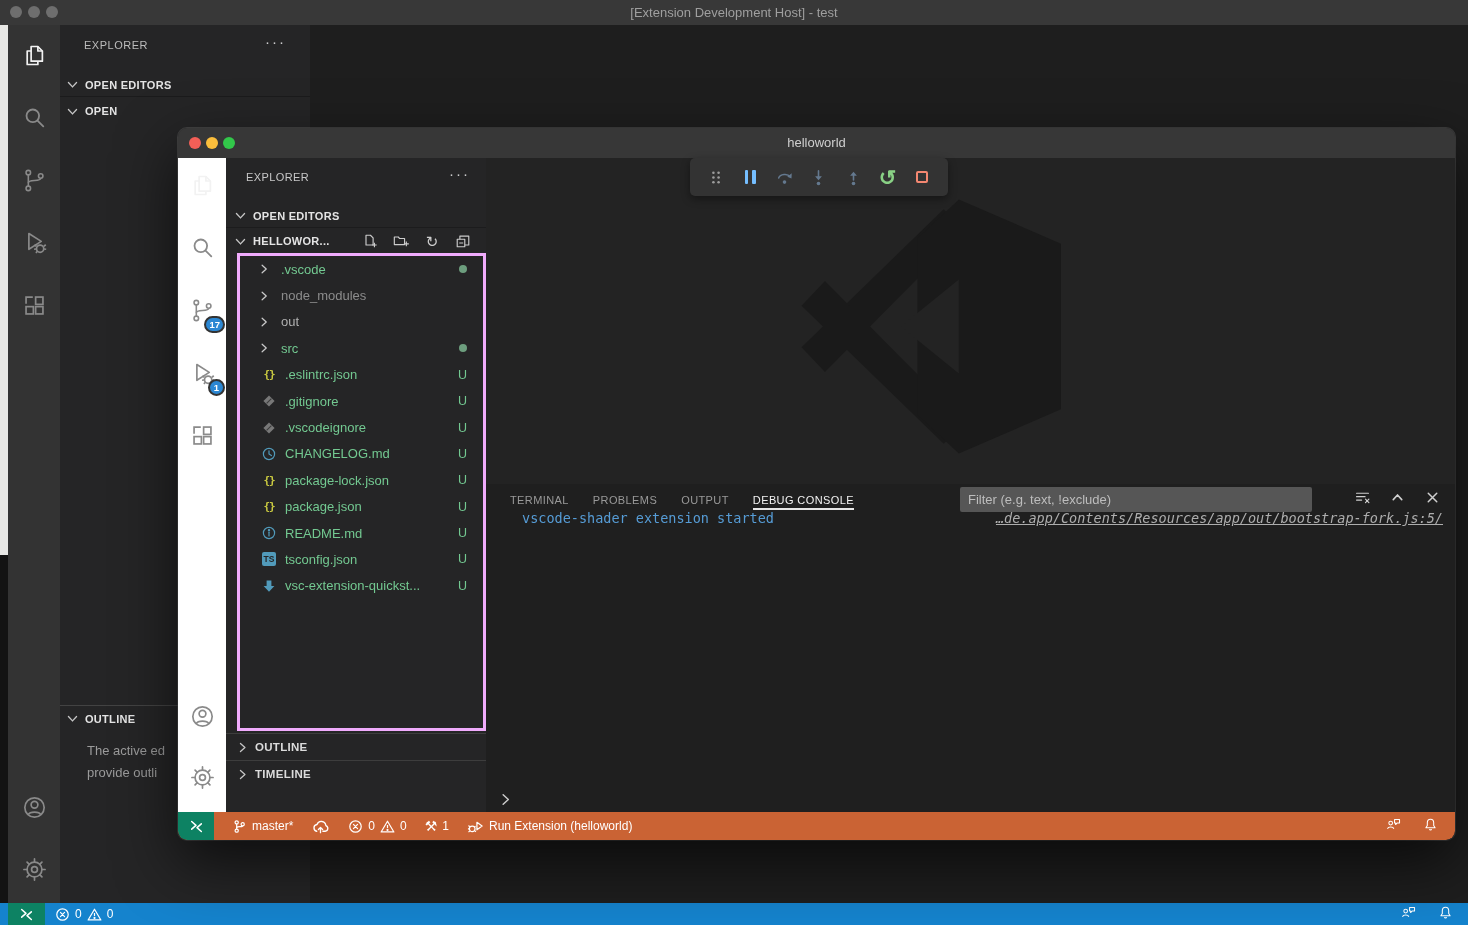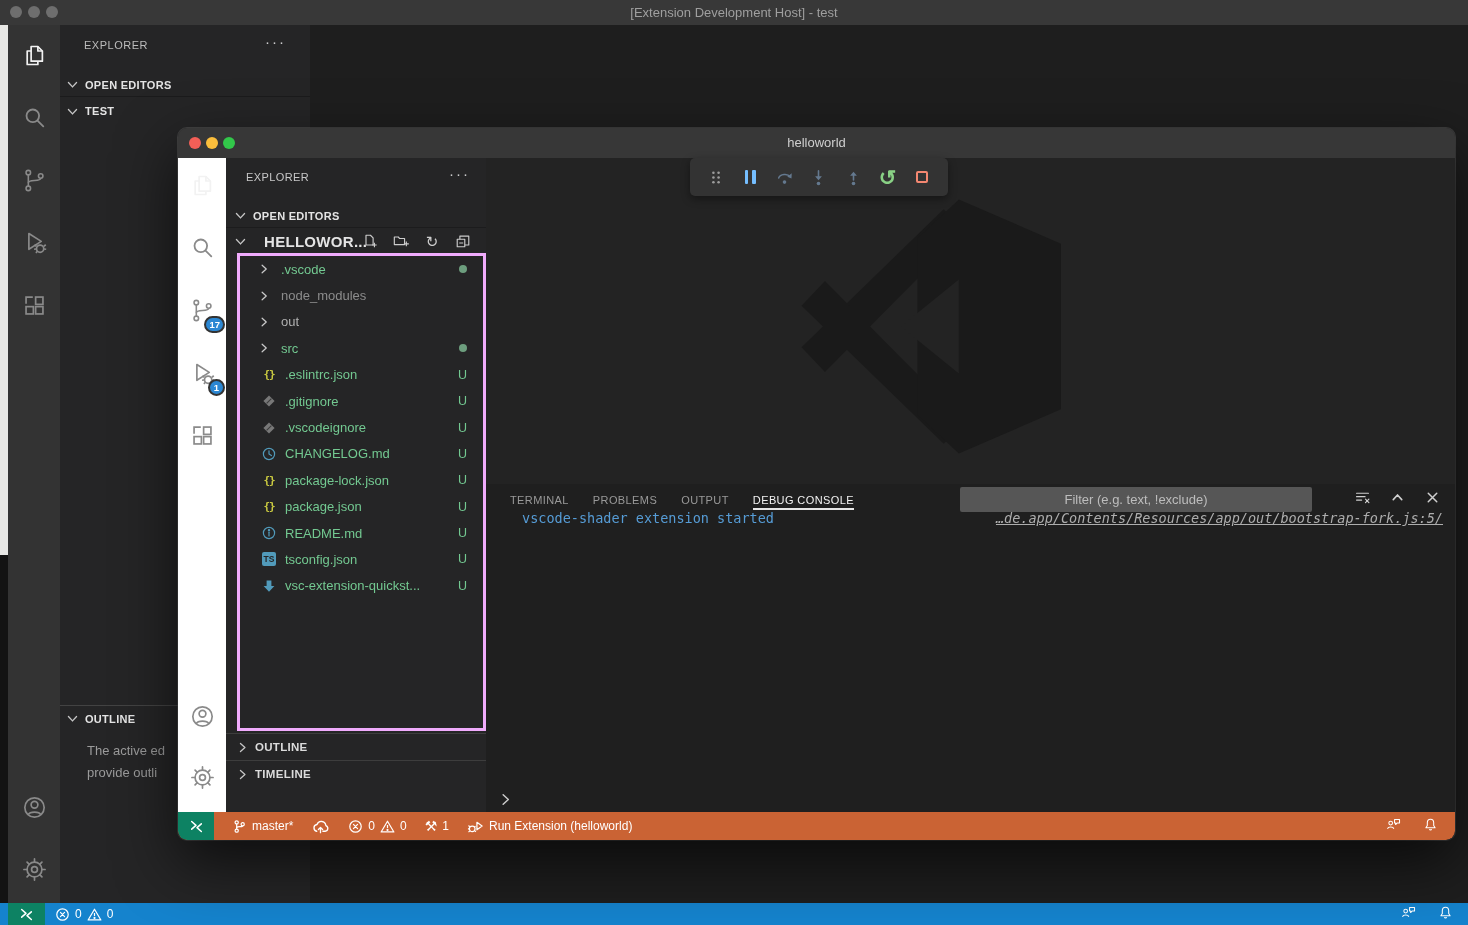--- a/index.html
+++ b/index.html
@@ -72,21 +72,21 @@
               justify-content:center; border:2px solid #333; }
 
   .i-sidebar { position:absolute; left:48px; top:30px; width:260px; height:654px; background:#252526; }
   .i-sb-header { position:absolute; left:20px; top:13px; font-size:11px; letter-spacing:.4px; color:#c8c8c8; }
   .i-sb-more { position:absolute; right:16px; top:7px; font-size:15px; letter-spacing:2px; color:#cccccc; }
   .i-row-openeditors { top:46px; height:24px; border-bottom:1px solid #1c1c1d; }
   .i-row-openeditors .twisty{ margin-left:8px; }
   .i-folderhead { position:absolute; top:70px; left:0; width:100%; height:26px; display:flex; align-items:center; }
   .i-folderhead .twisty { width:16px; margin-left:8px; color:#c5c5c5; display:flex; }
   .i-folderhead .twisty svg{ width:13px; height:13px; }
-  .i-folderhead .lbl { font-size:15px; font-weight:bold; color:#e4e4e4; margin-left:14px; letter-spacing:.3px; }
+  .i-folderhead .lbl { font-size:11px; font-weight:bold; color:#e4e4e4; margin-left:3px; letter-spacing:.3px; }
   .tree-actions { position:absolute; right:14px; top:0; height:26px; display:flex; align-items:center; gap:13px; color:#cccccc; }
   .tree-actions .ta { width:18px; height:18px; display:flex; align-items:center; justify-content:center; }
   .tree-actions svg { width:16px; height:16px; }
   .tree-actions .uni { font-size:15px; line-height:1; }
 
   .tree { position:absolute; left:11px; top:95px; width:249px; height:478px; border:3px solid #f0abfc; }
   .trow { height:26.4px; display:flex; align-items:center; padding-left:18px; position:relative; font-size:13px; }
   .trow .twisty { width:14px; color:#cccccc; display:flex; margin-right:9px; }
   .trow .twisty svg { width:12px; height:12px; }
   .trow .ficon { width:16px; margin-left:3px; margin-right:8px; display:flex; justify-content:center; align-items:center; }
@@ -120,21 +120,21 @@
   .dim { color:#64798f; }
   .restart-glyph { color:#89d185; font-size:21px; font-weight:bold; line-height:1; }
   .stop-box { width:12px; height:12px; border:2px solid #f48771; border-radius:2px; }
 
   .i-panel { position:absolute; left:308px; top:356px; width:969px; height:328px; background:#1f1f1f; }
   .panel-tabs { position:absolute; left:24px; top:0; height:30px; display:flex; gap:24px; align-items:center; }
   .ptab { font-size:11px; letter-spacing:.4px; color:#999999; position:relative; padding:8px 0 7px 0; }
   .ptab.active { color:#f2f2f2; }
   .ptab.active::after { content:""; position:absolute; left:0; right:0; bottom:3px; height:1.5px; background:#e7e7e7; }
   .filter-input { position:absolute; left:474px; top:3px; width:352px; height:25px; background:#565656; border:none;
-                  border-radius:2px; color:#e0e0e0; font-size:13px; padding:0 8px; font-family:"Liberation Sans",sans-serif;text-align:center; }
+                  border-radius:2px; color:#e0e0e0; font-size:13px; padding:0 8px; font-family:"Liberation Sans",sans-serif; }
   .filter-input::placeholder { color:#bdbdbd; opacity:1; }
   .panel-acts { position:absolute; right:14px; top:3px; height:25px; display:flex; align-items:center; gap:18px; color:#cfcfcf; }
   .panel-acts svg { width:17px; height:17px; }
   .console-line { position:absolute; left:36px; top:26px; font-family:"DejaVu Sans Mono",monospace; font-size:13.5px;
                   color:#569cd6; }
   .console-link { position:absolute; right:12px; top:26px; font-family:"DejaVu Sans Mono",monospace; font-size:13.5px;
                   color:#adadad; font-style:italic; text-decoration:underline; }
   .repl-prompt { position:absolute; left:12px; bottom:5px; color:#cccccc; display:flex; }
   .repl-prompt svg { width:15px; height:15px; }
 
@@ -409,21 +409,21 @@
           </svg>
         </span>
       <span class="lbl">OPEN EDITORS</span>
     </div>
     <div class="sb-row o-row-test">
       <span class="twisty">
           <svg>
             <use href="#ic-chev-down"></use>
           </svg>
         </span>
-      <span class="lbl">TEST</span>
+      <span class="lbl">OPEN</span>
     </div>
     <div class="sb-row o-row-outline">
       <span class="twisty">
           <svg>
             <use href="#ic-chev-down"></use>
           </svg>
         </span>
       <span class="lbl">OUTLINE</span>
     </div>
     <div class="o-outline-msg o-outline-msg1">The active ed</div>

